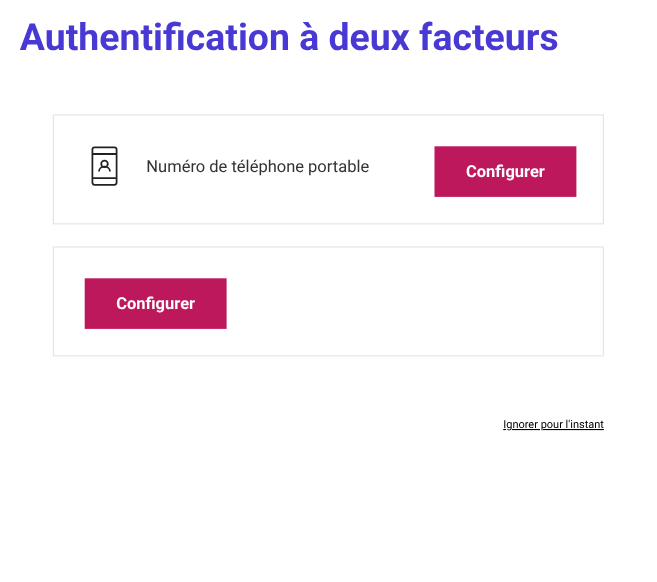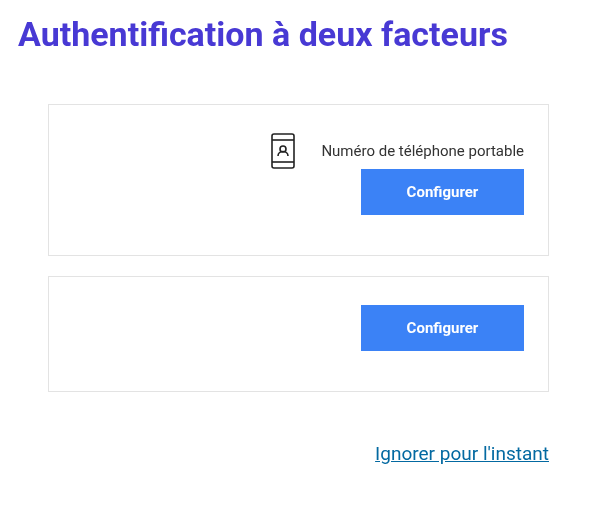--- a/index.html
+++ b/index.html
@@ -22,62 +22,61 @@
   .intro {
     font-size: 15px;
     color: #333;
     line-height: 1.5;
     margin-bottom: 36px;
   }
   .card {
     border: 1px solid #e3e3e3;
     background: #fff;
     display: flex;
-    align-items: flex-end;
+    align-items: flex-start;
     justify-content: space-between;
-    padding: 28px 24px 40px 28px;
+    padding: 28px 24px 24px 28px;
     margin-bottom: 20px;
-    flex-direction: column;
   }
   .card-left {
     display: flex;
     align-items: center;
     gap: 20px;
   }
   .icon-wrap {
     width: 36px;
     height: 36px;
     display: flex;
     align-items: center;
     justify-content: center;
     color: #222;
   }
   .card-label {
     font-size: 15px;
     color: #333;
   }
   .config-btn {
-    background: #3b82f6;
+    background: #be185d;
     color: #fff;
     border: none;
     font-size: 15px;
     font-weight: 700;
     padding: 14px 0;
-    width: 163px;
+    width: 129px;
     text-align: center;
     cursor: pointer;
     font-family: inherit;
   }
   .skip-row {
     text-align: right;
     padding: 30px 48px 0 0;
   }
   .skip-link {
-    color: #0369a1;
-    font-size: 19px;
+    color: #000000;
+    font-size: 10px;
     text-decoration: underline;
     cursor: pointer;
   }
 </style>
 </head>
 <body>
 
 <h1 class="page-title">Authentification à deux facteurs</h1>
 
 <div class="content">

